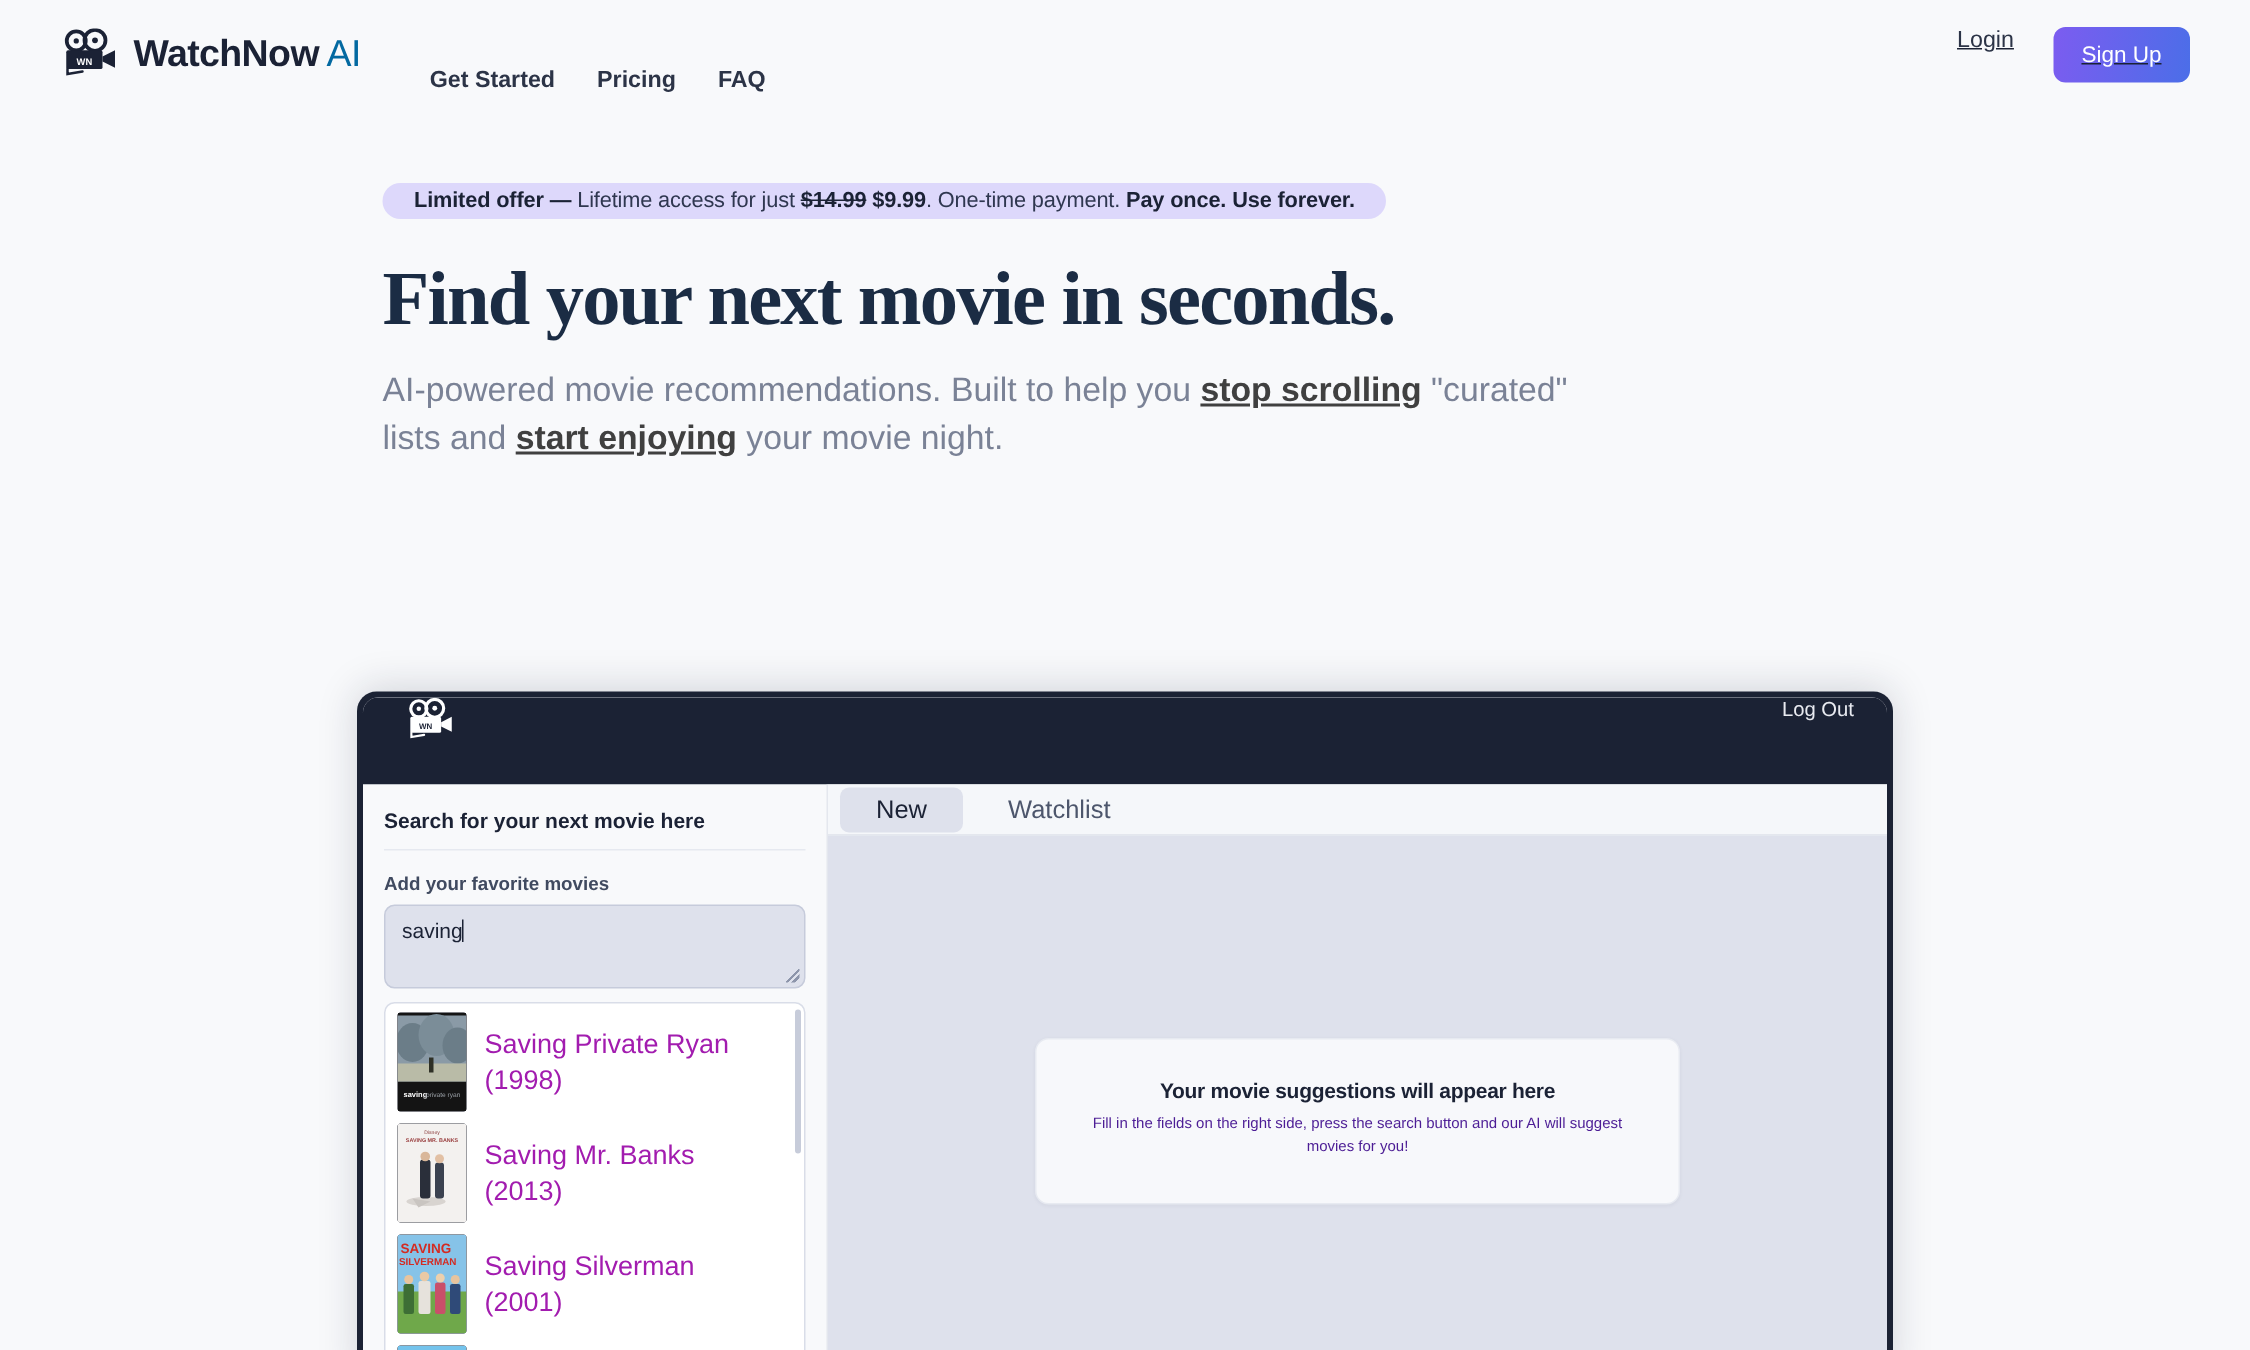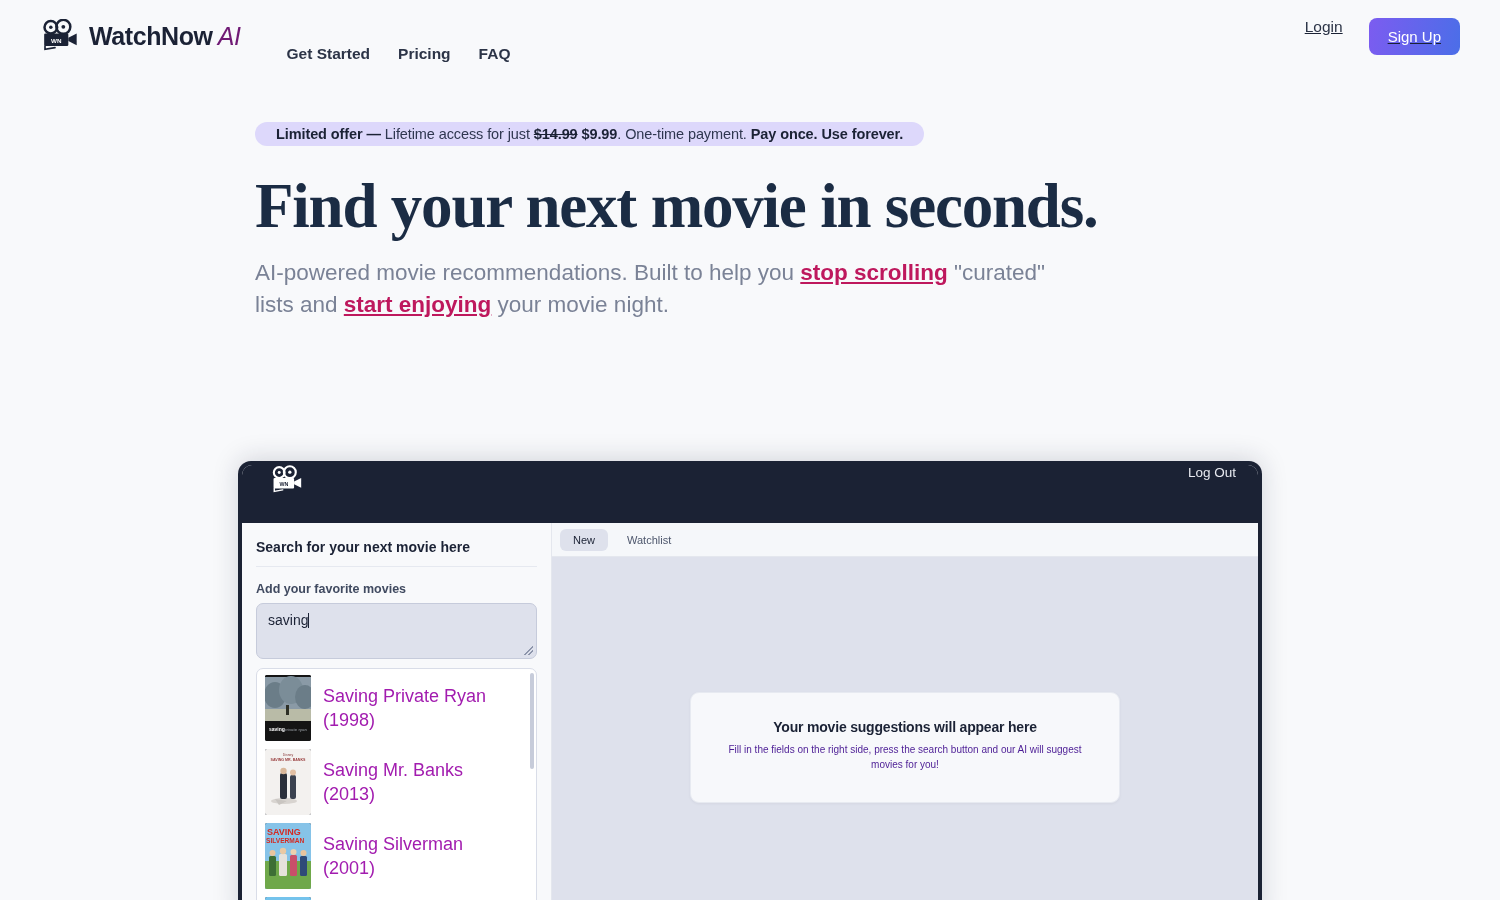--- a/index.html
+++ b/index.html
@@ -42,23 +42,22 @@
 
   .brand-text {
     font-size: 25px;
     font-weight: bold;
     letter-spacing: -0.4px;
     color: #1b2235;
     white-space: nowrap;
   }
   .brand-text .ai {
     font-weight: normal;
-    color: #701a75;
+    color: #0369a1;
     margin-left: 5px;
-    font-style: italic;
   }
 
   .nav-links {
     display: flex;
     align-items: flex-start;
     gap: 28px;
     margin-top: 35px;
   }
 
   .nav-link {
@@ -111,37 +110,37 @@
     color: #2f3750;
     letter-spacing: -0.1px;
     white-space: nowrap;
   }
   .offer-pill b { font-weight: bold; color: #1b2235; }
   .offer-pill .strike { text-decoration: line-through; font-weight: bold; color: #1b2235; }
   .offer-pill .newprice { font-weight: bold; color: #1b2235; }
 
   .hero-title {
     font-family: "Liberation Serif", serif;
-    font-size: 63px;
+    font-size: 51px;
     font-weight: bold;
     line-height: 1.06;
     letter-spacing: -1.2px;
     color: #1b2c44;
     margin-top: 27px;
   }
 
   .hero-sub {
     font-size: 22.5px;
     line-height: 1.42;
     color: #7a8296;
     margin-top: 17px;
     max-width: 800px;
   }
   .hero-sub u {
-    color: #be185d;
+    color: #404040;
     font-weight: bold;
     text-decoration: underline;
     text-underline-offset: 2px;
     cursor: pointer;
   }
 
   .cta-wrap {
     width: 990px;
     display: flex;
     justify-content: center;
@@ -333,23 +332,23 @@
     flex: none;
     display: flex;
     align-items: center;
     gap: 6px;
     padding: 0 8px;
     background: #f5f7fa;
     border-bottom: 1px solid #e4e7ee;
   }
 
   .tab {
-    font-size: 11px;
+    font-size: 17px;
     color: #4d566c;
-    padding: 5px 13px;
+    padding: 5px 24px;
     border-radius: 6px;
     cursor: pointer;
     white-space: nowrap;
   }
   .tab.active {
     background: #dee1ec;
     color: #1b2235;
   }
 
   .main-canvas {

